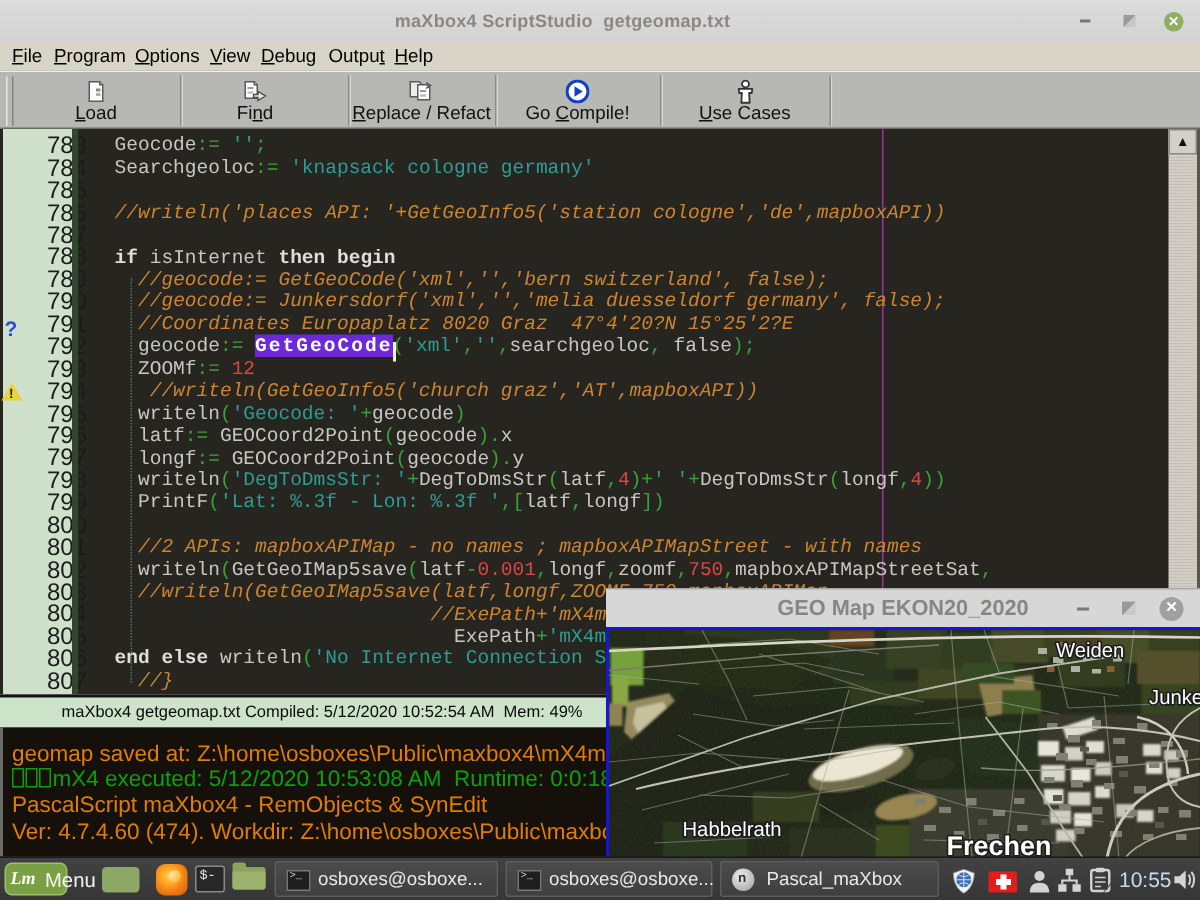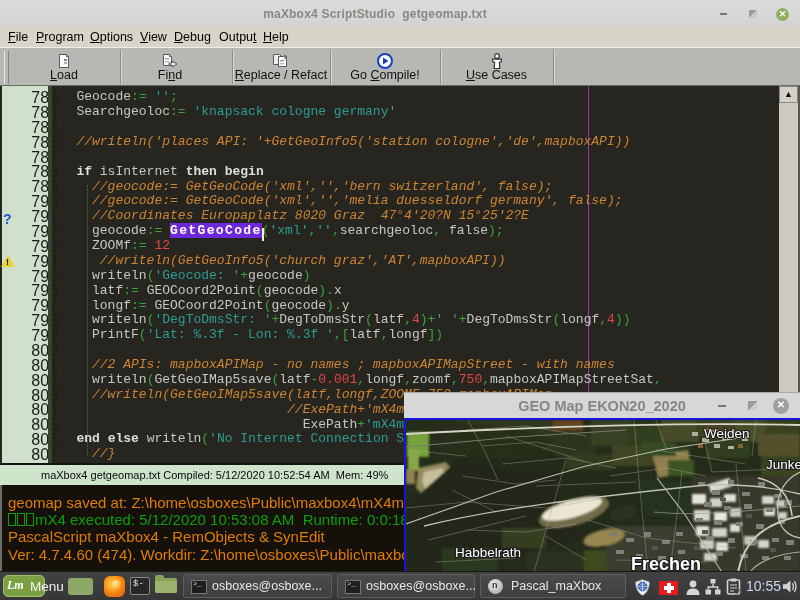--- a/index.html
+++ b/index.html
@@ -218,21 +218,21 @@
     <div id="gutsep"></div>
     <div id="indentguide"></div>
     <div id="marginline"></div>
     <pre id="code">  Geocode<span class="op">:=</span> <span class="st">''</span><span class="op">;</span>
   Searchgeoloc<span class="op">:=</span> <span class="st">'knapsack cologne germany'</span>
 
   <span class="cm">//writeln('places API: '+GetGeoInfo5('station cologne','de',mapboxAPI))</span>
 
   <span class="kw">if</span> isInternet <span class="kw">then</span> <span class="kw">begin</span>
     <span class="cm">//geocode:= GetGeoCode('xml','','bern switzerland', false);</span>
-    <span class="cm">//geocode:= GetGeoCode('xml','','melia duesseldorf germany', false);</span>
+    <span class="cm">//geocode:= Junkersdorf('xml','','melia duesseldorf germany', false);</span>
     <span class="cm">//Coordinates Europaplatz 8020 Graz  47°4'20?N 15°25'2?E</span>
     geocode<span class="op">:=</span> <span class="sel">GetGeoCode</span><span class="op">(</span><span class="st">'xml'</span><span class="op">,</span><span class="st">''</span><span class="op">,</span>searchgeoloc<span class="op">,</span> false<span class="op">);</span>
     ZOOMf<span class="op">:=</span> <span class="nm">12</span>
      <span class="cm">//writeln(GetGeoInfo5('church graz','AT',mapboxAPI))</span>
     writeln<span class="op">(</span><span class="st">'Geocode: '</span><span class="op">+</span>geocode<span class="op">)</span>
     latf<span class="op">:=</span> GEOCoord2Point<span class="op">(</span>geocode<span class="op">).</span>x
     longf<span class="op">:=</span> GEOCoord2Point<span class="op">(</span>geocode<span class="op">).</span>y
     writeln<span class="op">(</span><span class="st">'DegToDmsStr: '</span><span class="op">+</span>DegToDmsStr<span class="op">(</span>latf<span class="op">,</span><span class="nm">4</span><span class="op">)+</span><span class="st">' '</span><span class="op">+</span>DegToDmsStr<span class="op">(</span>longf<span class="op">,</span><span class="nm">4</span><span class="op">))</span>
     PrintF<span class="op">(</span><span class="st">'Lat: %.3f - Lon: %.3f '</span><span class="op">,[</span>latf<span class="op">,</span>longf<span class="op">])</span>
 

